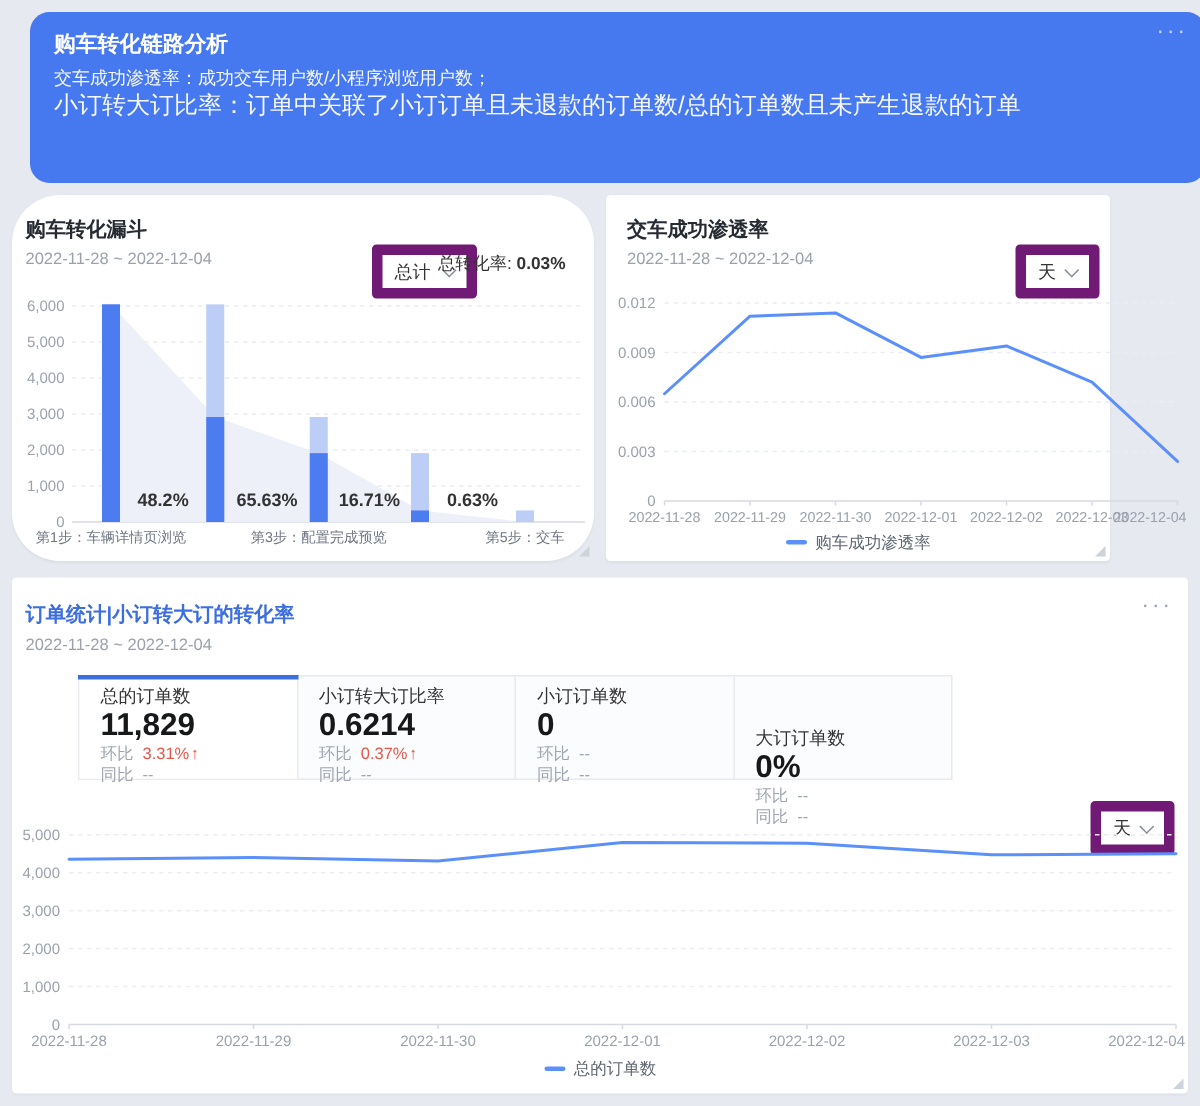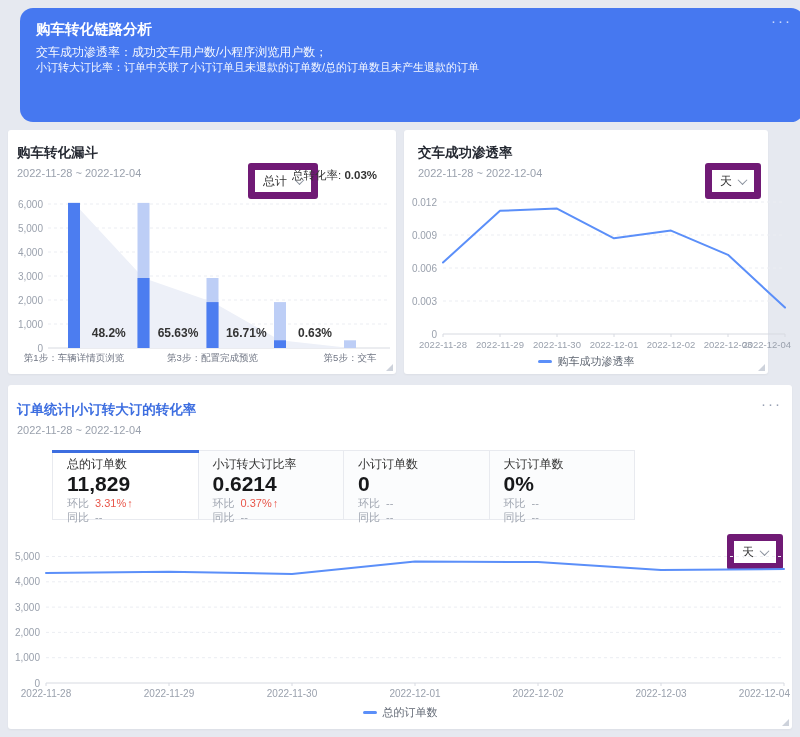--- a/index.html
+++ b/index.html
@@ -4,63 +4,63 @@
 <style>
   html,body{margin:0;padding:0;background:#e6e9f0;}
   .page{position:relative;width:800px;height:737px;background:#e6e9f0;overflow:hidden;
         font-family:"Liberation Sans","DejaVu Sans",sans-serif;-webkit-font-smoothing:antialiased;}
   .card{position:absolute;background:#fff;border-radius:3px;box-shadow:0 1px 2px rgba(31,35,41,.05);}
 
   
   .banner{position:absolute;left:20px;top:8px;width:784px;height:114px;background:#4678F0;border-radius:13px;color:#fff;}
   .banner .b-title{position:absolute;left:16px;top:12px;font-size:14.5px;font-weight:700;}
   .banner .b-d1{position:absolute;left:16px;top:36px;font-size:12px;color:rgba(255,255,255,.95);}
-  .banner .b-d2{position:absolute;left:16px;top:52px;font-size:11px;color:rgba(255,255,255,.95);}
+  .banner .b-d2{position:absolute;left:16px;top:52px;font-size:16px;color:rgba(255,255,255,.95);}
   .banner .b-more{position:absolute;right:12px;top:4px;font-size:15px;letter-spacing:2px;color:rgba(255,255,255,.7);cursor:pointer;}
 
   
   .c-title{position:absolute;left:9px;top:14px;font-size:13.5px;font-weight:700;color:#262a33;}
   .c-date{position:absolute;left:9px;top:37px;font-size:11px;color:#9aa1ad;}
   .more-dots{position:absolute;right:10px;top:10px;font-size:15px;letter-spacing:2px;color:#97a0b3;cursor:pointer;}
   .select{position:absolute;height:22px;border:7px solid #701a75;border-radius:3px;background:#fff;
           display:flex;align-items:center;justify-content:space-between;padding:0 8px;font-size:12px;color:#333;cursor:pointer;box-sizing:content-box;}
   .chev{display:inline-block;width:6px;height:6px;border-right:1.4px solid #8a919d;border-bottom:1.4px solid #8a919d;
         transform:rotate(45deg) translate(-1px,-1px);margin-left:7px;}
   .grip{position:absolute;right:3px;bottom:3px;width:0;height:0;border-bottom:7px solid #cdd2db;border-left:7px solid transparent;cursor:nwse-resize;}
   svg{position:absolute;left:0;top:0;}
   svg text{font-family:"Liberation Sans","DejaVu Sans",sans-serif;}
 
   
-  #funnel-card{left:8px;top:130px;width:388px;height:244px;}
+  #funnel-card{left:8px;top:130px;width:388px;height:244px;border-radius:32px;}
   #funnel-select{left:240px;top:33px;width:40px;}
   .total-rate{position:absolute;right:19px;top:38px;font-size:11.5px;color:#333;}
   .total-rate b{font-weight:700;}
 
   
-  #pen-card{left:404px;top:130px;width:336px;height:244px;padding-left:28px;}
+  #pen-card{left:404px;top:130px;width:336px;height:244px;}
   #pen-card .c-title{left:14px;}
   #pen-card .c-date{left:14px;}
   #pen-select{right:7px;top:33px;width:26px;}
 
   .legend{position:absolute;left:0;right:0;display:flex;align-items:center;justify-content:center;gap:6px;
           font-size:11px;color:#5f6672;cursor:pointer;}
   #pen-card .legend{top:224px;}
   #orders-card .legend{top:320px;}
   .legend .dash{width:14px;height:2.5px;border-radius:2px;background:#5B8FF9;}
 
   
   #orders-card{left:8px;top:385px;width:784px;height:344px;}
   #orders-card .c-title{color:#3D6EE0;top:16px;}
   #orders-card .c-date{top:39px;}
   #orders-select{right:9px;top:149px;width:26px;}
 
   .metrics{position:absolute;left:44px;top:65px;width:583px;height:70px;display:flex;
            border:1px solid #e8eaef;box-sizing:border-box;background:#fbfcfd;}
   .metric{flex:1;position:relative;border-right:1px solid #e8eaef;padding:7px 0 0 14px;box-sizing:border-box;cursor:pointer;}
-  .metric:last-child{border-right:none;}
+  .metric:last-child{border-right:none;margin-top:28px;}
   .metric.active{background:#fff;}
   .metric.active::before{content:'';position:absolute;left:-1px;right:-1px;top:-1px;height:2.5px;background:#3D6EE0;}
   .m-label{font-size:12px;color:#333;line-height:13px;}
   .m-value{font-size:21px;font-weight:700;color:#17181a;line-height:22px;margin-top:2px;}
   .m-row{font-size:11px;color:#a0a6b1;line-height:11px;margin-top:3px;white-space:nowrap;}
   .m-row .m-v{margin-left:6px;}
   .m-row .up{color:#E8564A;}
   .m-row .arrow{color:#E8564A;font-weight:700;margin-left:1px;}
 </style>
 </head>

